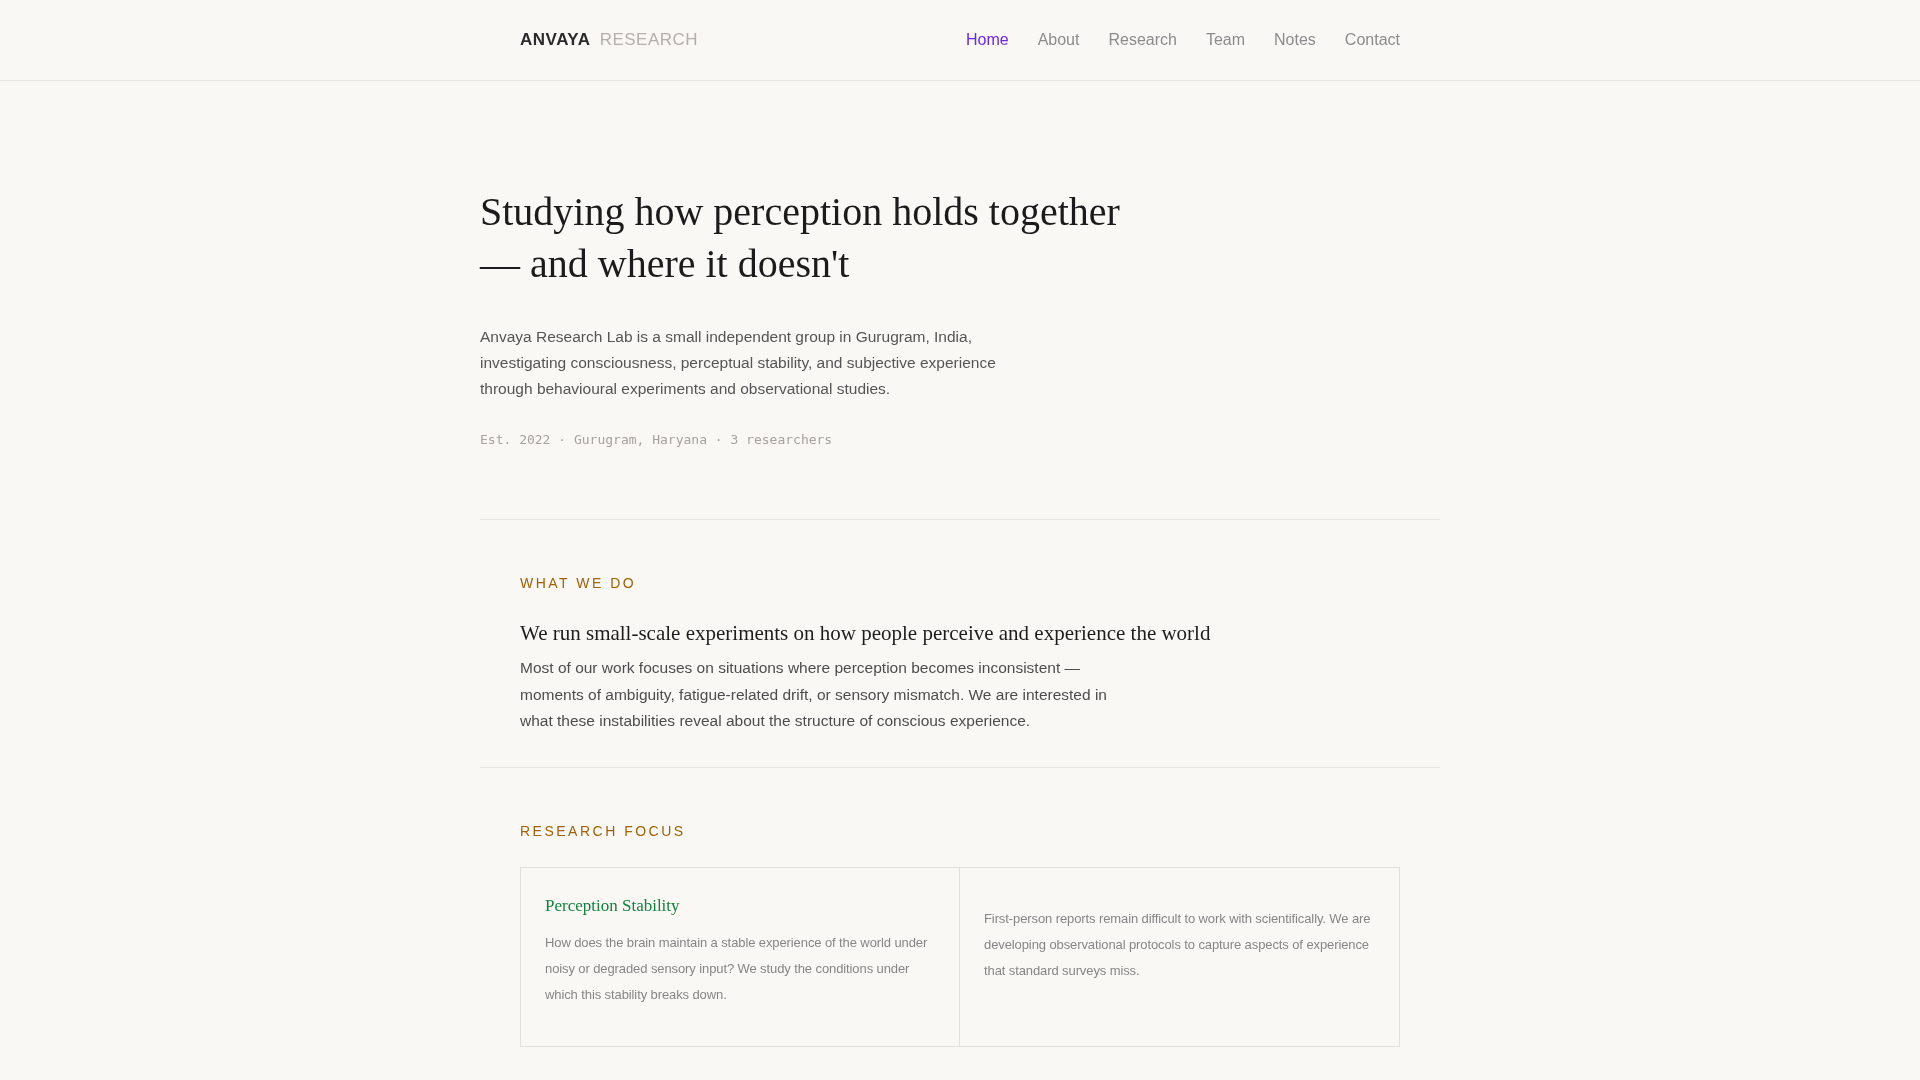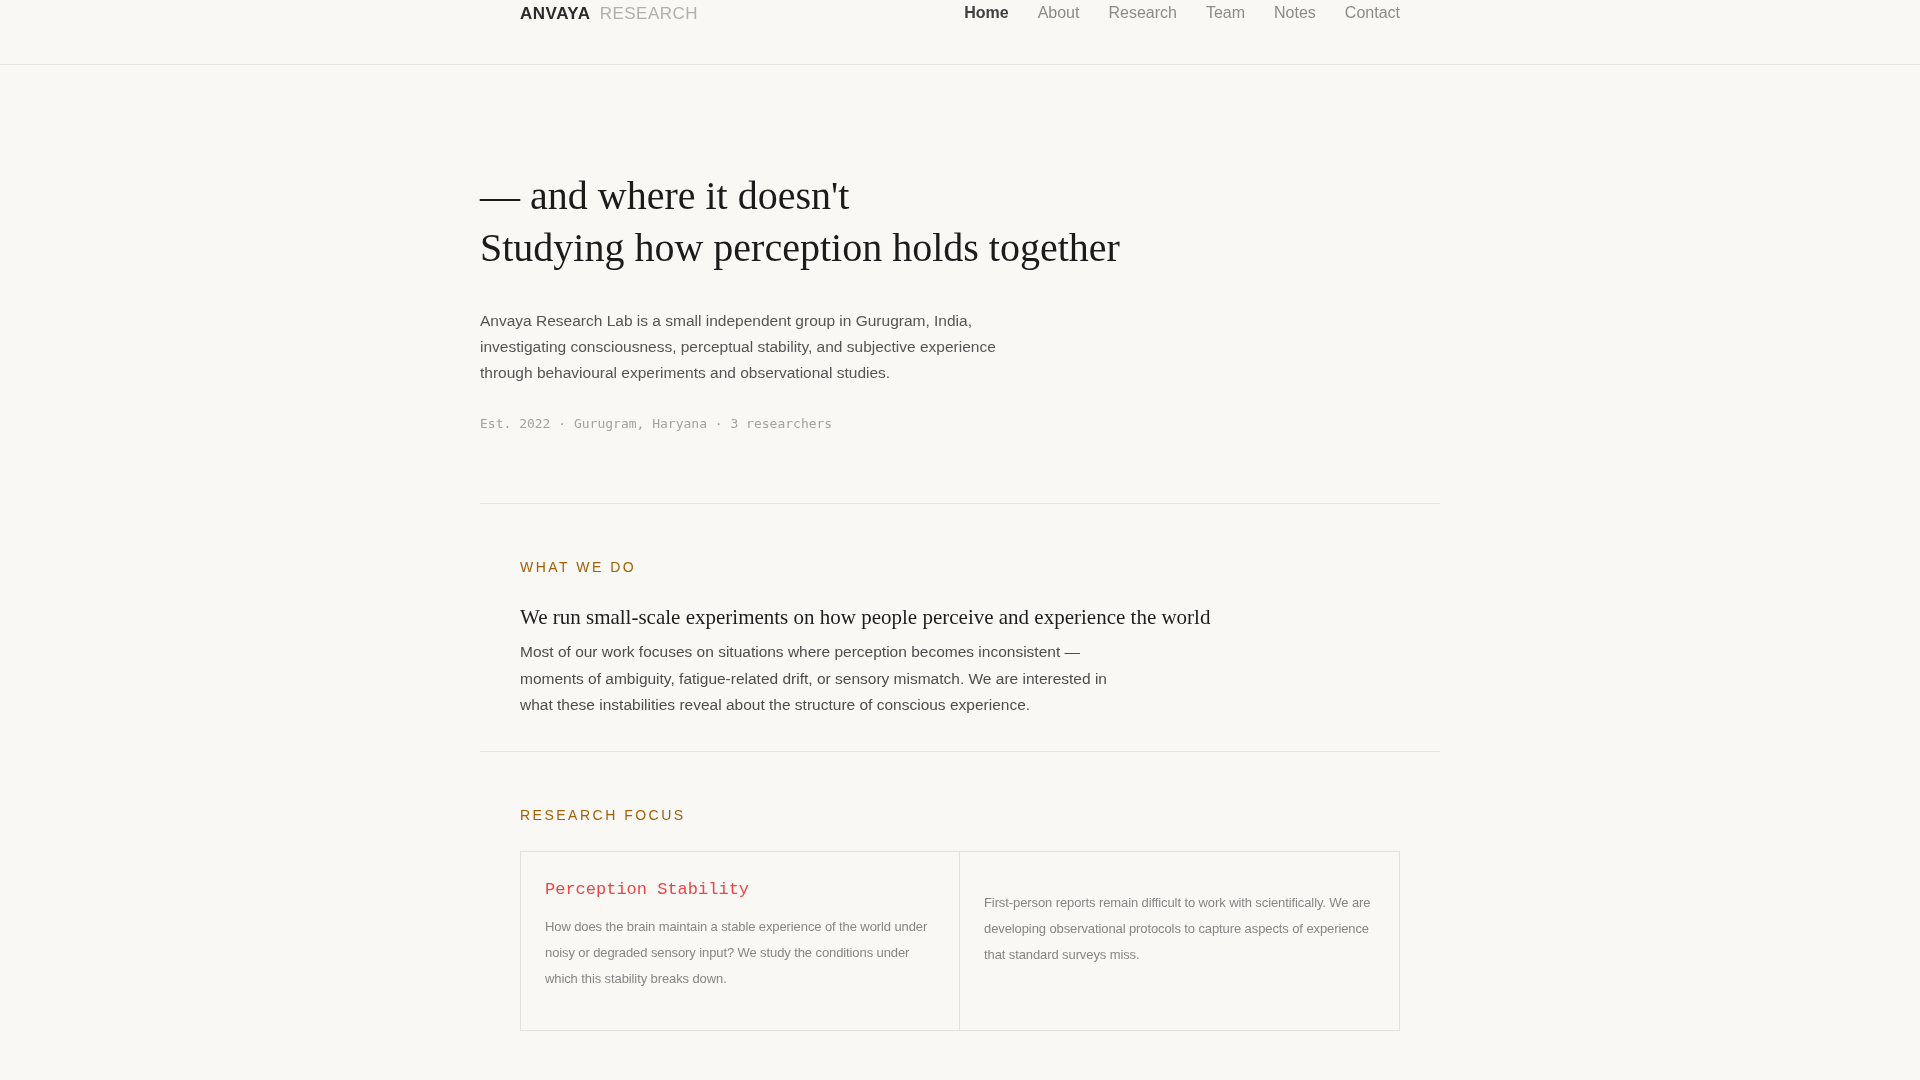--- a/index.html
+++ b/index.html
@@ -6,31 +6,31 @@
   html, body { width: 1920px; height: 1080px; overflow: hidden; }
   body {
     background: #f9f8f5;
     font-family: "Liberation Sans", sans-serif;
     color: #1b1b1b;
   }
 
   
   .site-header { border-bottom: 1px solid #e7e5e1; }
   .header-inner {
-    width: 880px; margin: 4px auto; height: 56px;
-    display: flex; justify-content: space-between;
+    width: 880px; margin: 12px auto; height: 56px;
+    display: flex; align-items: center; justify-content: space-between;
   }
   .brand { font-size: 17px; letter-spacing: 0.5px; cursor: pointer; white-space: nowrap; }
   .brand-primary { color: #2b2b2b; font-weight: 600; }
   .brand-secondary { color: #b3afa9; font-weight: 400; margin-left: 4px; }
   .main-nav { display: flex; gap: 29px; }
   .nav-link {
     font-size: 16px; color: #8b8b8b; text-decoration: none; cursor: pointer;
   }
-  .nav-link.active { color: #404040; font-weight: bold; }
+  .nav-link.active { color: #6d28d9; }
 
   
   .wrapper { width: 960px; margin: 0 auto; }
   .divider { border: none; border-top: 1px solid #e7e5e1; margin: 0; }
 
   
   .hero { padding: 105px 0 72px 0; }
   .hero h1 {
     font-family: "Liberation Serif", serif;
     font-weight: 400;
@@ -83,25 +83,25 @@
   .cards { margin-top: 28px; display: flex; }
   .card {
     width: 440px;
     min-height: 180px;
     border: 1px solid #e3e1dc;
     padding: 26px 24px 24px 24px;
     background: transparent;
   }
   .card + .card { border-left: none; }
   .card-title {
-    font-family: Liberation Mono, monospace;
+    font-family: Liberation Serif, serif;
     font-weight: 400;
     font-size: 17px;
     line-height: 24px;
-    color: #ef4444;
+    color: #15803d;
   }
   .card-body {
     margin-top: 12px;
     font-size: 13px;
     line-height: 26px;
     letter-spacing: -0.1px;
     color: #868686;
   }
 </style>
 </head>
@@ -121,22 +121,22 @@
       <a class="nav-link">Notes</a>
       <a class="nav-link">Contact</a>
     </nav>
   </div>
 </header>
 
 <main class="wrapper">
 
   <section class="hero">
     <h1>
+      <span style="display:block">Studying how perception holds together</span>
       <span style="display:block">— and where it doesn't</span>
-      <span style="display:block">Studying how perception holds together</span>
     </h1>
     <p class="hero-description">Anvaya Research Lab is a small independent group in Gurugram, India, investigating consciousness, perceptual stability, and subjective experience through behavioural experiments and observational studies.</p>
     <div class="hero-meta">Est. 2022 · Gurugram, Haryana · 3 researchers</div>
   </section>
 
   <hr class="divider">
 
   <section class="section">
     <div class="section-label">WHAT WE DO</div>
     <h2 class="section-heading">We run small-scale experiments on how people perceive and experience the world</h2>

